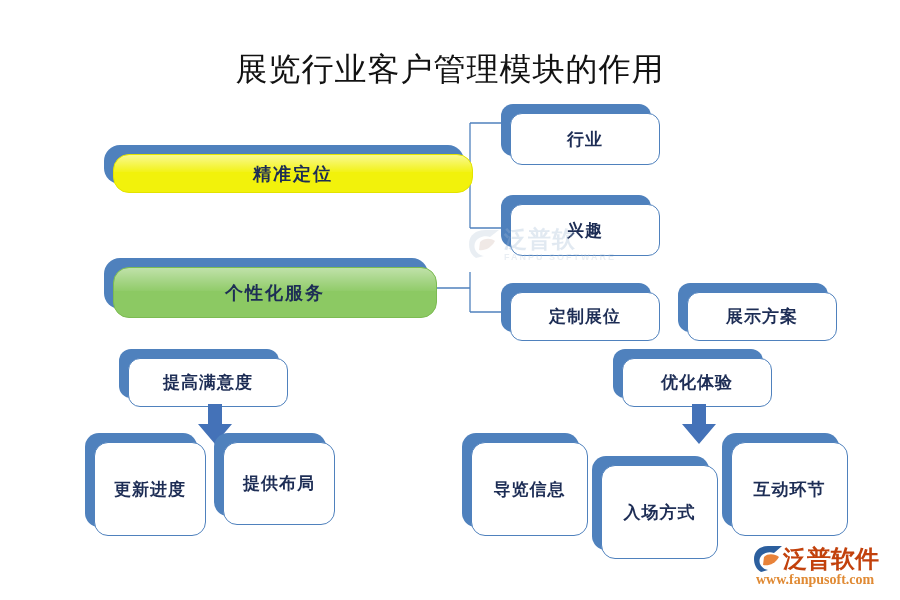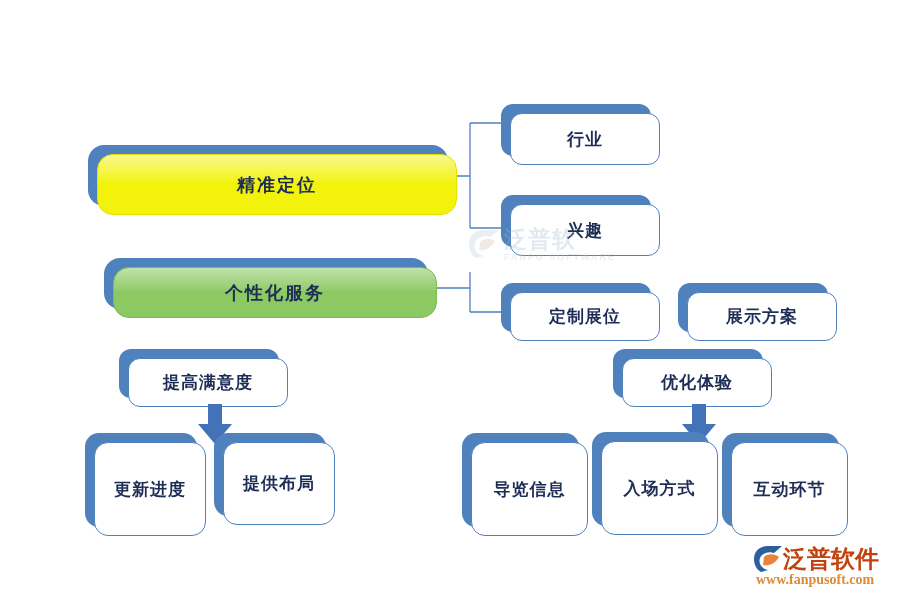--- a/index.html
+++ b/index.html
@@ -194,34 +194,35 @@
   
   .arrow-down {
     position: absolute;
   }
 </style>
 </head>
 <body>
 
 <div id="canvas">
 
+  <div class="page-title">展览行业客户管理模块的作用</div>
 
   <svg id="connectors" viewBox="0 0 900 600" width="900" height="600">
 
     <path d="M 437 176 L 470 176" stroke="#4f81bd" stroke-width="1.3" fill="none"></path>
     <path d="M 470 123 L 470 228" stroke="#4f81bd" stroke-width="1.3" fill="none"></path>
     <path d="M 470 123 L 507 123" stroke="#4f81bd" stroke-width="1.3" fill="none"></path>
     <path d="M 470 228 L 507 228" stroke="#4f81bd" stroke-width="1.3" fill="none"></path>
 
     <path d="M 437 288 L 470 288" stroke="#4f81bd" stroke-width="1.3" fill="none"></path>
     <path d="M 470 272 L 470 312" stroke="#4f81bd" stroke-width="1.3" fill="none"></path>
     <path d="M 470 312 L 507 312" stroke="#4f81bd" stroke-width="1.3" fill="none"></path>
   </svg>
 
-  <div class="node pill yellow" style="left:88px; top:145px; width:333px; height:70px;padding-left:36px;">
+  <div class="node pill yellow" style="left:104px; top:145px; width:333px; height:48px;padding-left:36px;">
     <div class="plate"></div>
     <div class="face">
       <span class="label">精准定位</span>
     </div>
   </div>
 
   <div class="node" style="left:501px; top:104px; width:159px; height:61px;">
     <div class="plate"></div>
     <div class="face">
       <span class="label">行业</span>
@@ -301,21 +302,21 @@
     <path d="M12 0 L26 0 L26 20 L36 20 L19 40 L2 20 L12 20 Z" fill="#4472b8"></path>
   </svg>
 
   <div class="node tall" style="left:462px; top:433px; width:126px; height:103px;">
     <div class="plate"></div>
     <div class="face">
       <span class="label">导览信息</span>
     </div>
   </div>
 
-  <div class="node tall" style="left:592px; top:432px; width:126px; height:103px;">
+  <div class="node tall" style="left:592px; top:456px; width:126px; height:103px;">
     <div class="plate"></div>
     <div class="face">
       <span class="label">入场方式</span>
     </div>
   </div>
 
   <div class="node tall" style="left:722px; top:433px; width:126px; height:103px;">
     <div class="plate"></div>
     <div class="face">
       <span class="label">互动环节</span>

